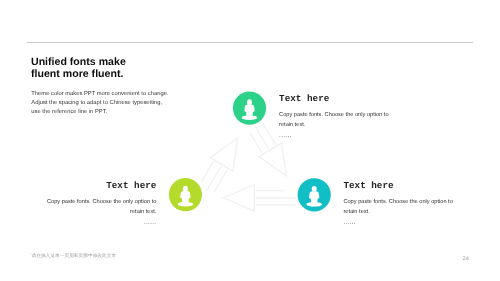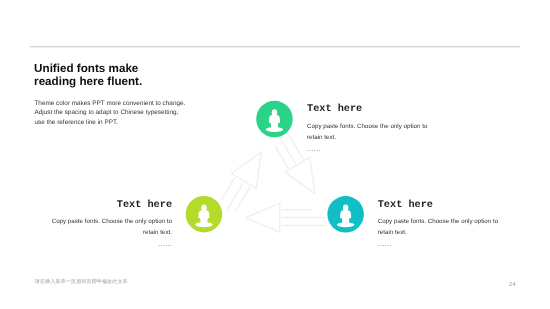--- a/index.html
+++ b/index.html
@@ -77,21 +77,21 @@
     <g>
       <circle cx="314.2" cy="194.8" r="16.6" fill="#12bec5"></circle>
       <use href="#person" x="314.2" y="194.8" fill="#ffffff"></use>
     </g>
   </svg>
 
   <div class="rule"></div>
 
   <div class="title">
     <span>Unified fonts make</span><br>
-    <span>reading here fluent.</span>
+    <span>fluent more fluent.</span>
   </div>
 
   <div class="subtitle">
     <div>Theme color makes PPT more convenient to change.</div>
     <div>Adjust the spacing to adapt to Chinese typesetting,</div>
     <div>use the reference line in PPT.</div>
   </div>
 
   <div class="card card-top">
     <h3>Text here</h3>

